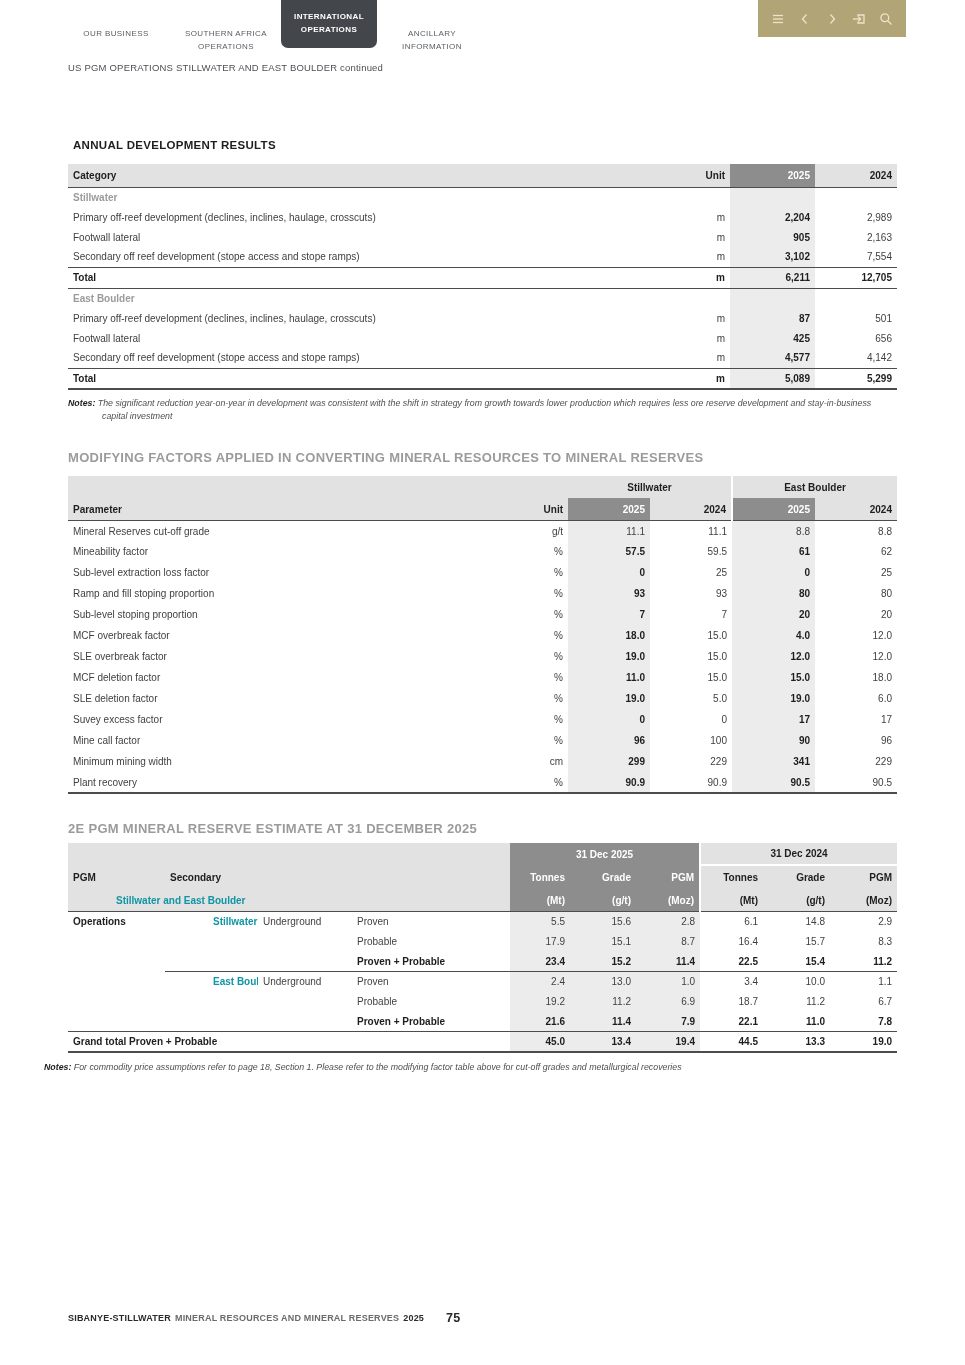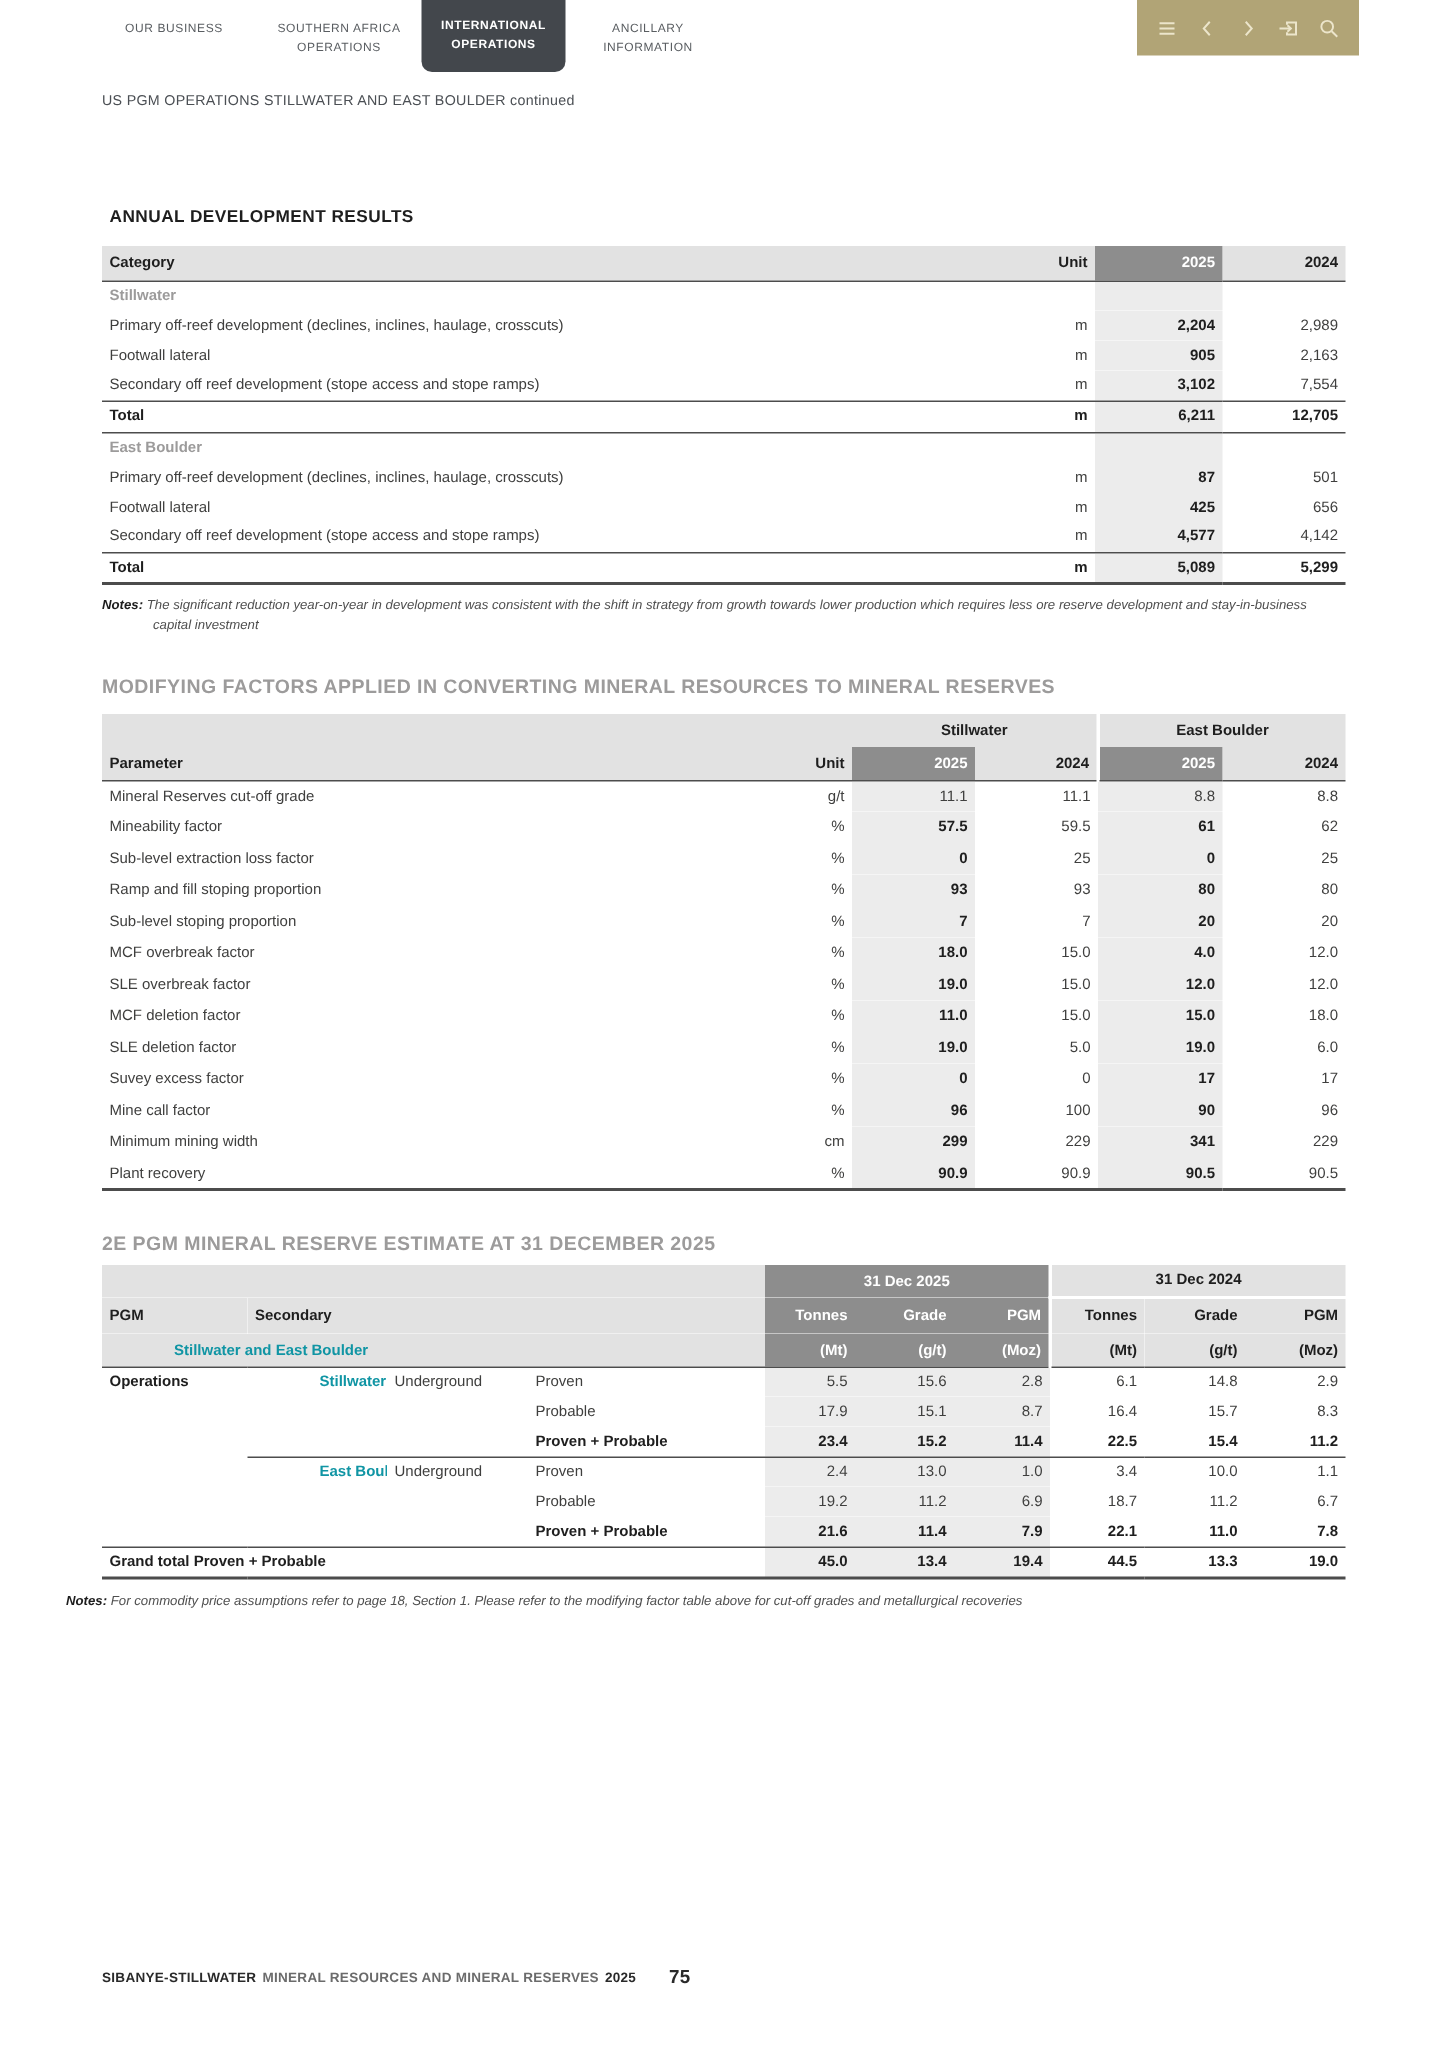--- a/index.html
+++ b/index.html
@@ -11,21 +11,21 @@
     background: #ffffff;
     font-family: "Liberation Sans", sans-serif;
     color: #3f3f3e;
     overflow: hidden;
   }
 
   
   .nav { position: relative; height: 48px; }
   .tabs { position: absolute; left: 61px; top: 0; display: flex; }
   .tab {
-    width: 110px; padding-top: 13px; text-align: center;
+    width: 110px; padding-top: 28px; text-align: center;
     font-size: 8px; line-height: 1.6; letter-spacing: .4px;
     color: #595d61; cursor: pointer;
   }
   .tab.active {
     width: 96px; height: 48px; padding: 0;
     background: #43474c; color: #fff; font-weight: bold;
     border-radius: 0 0 7px 7px;
     display: flex; align-items: center; justify-content: center;
   }
   .toolbar {

